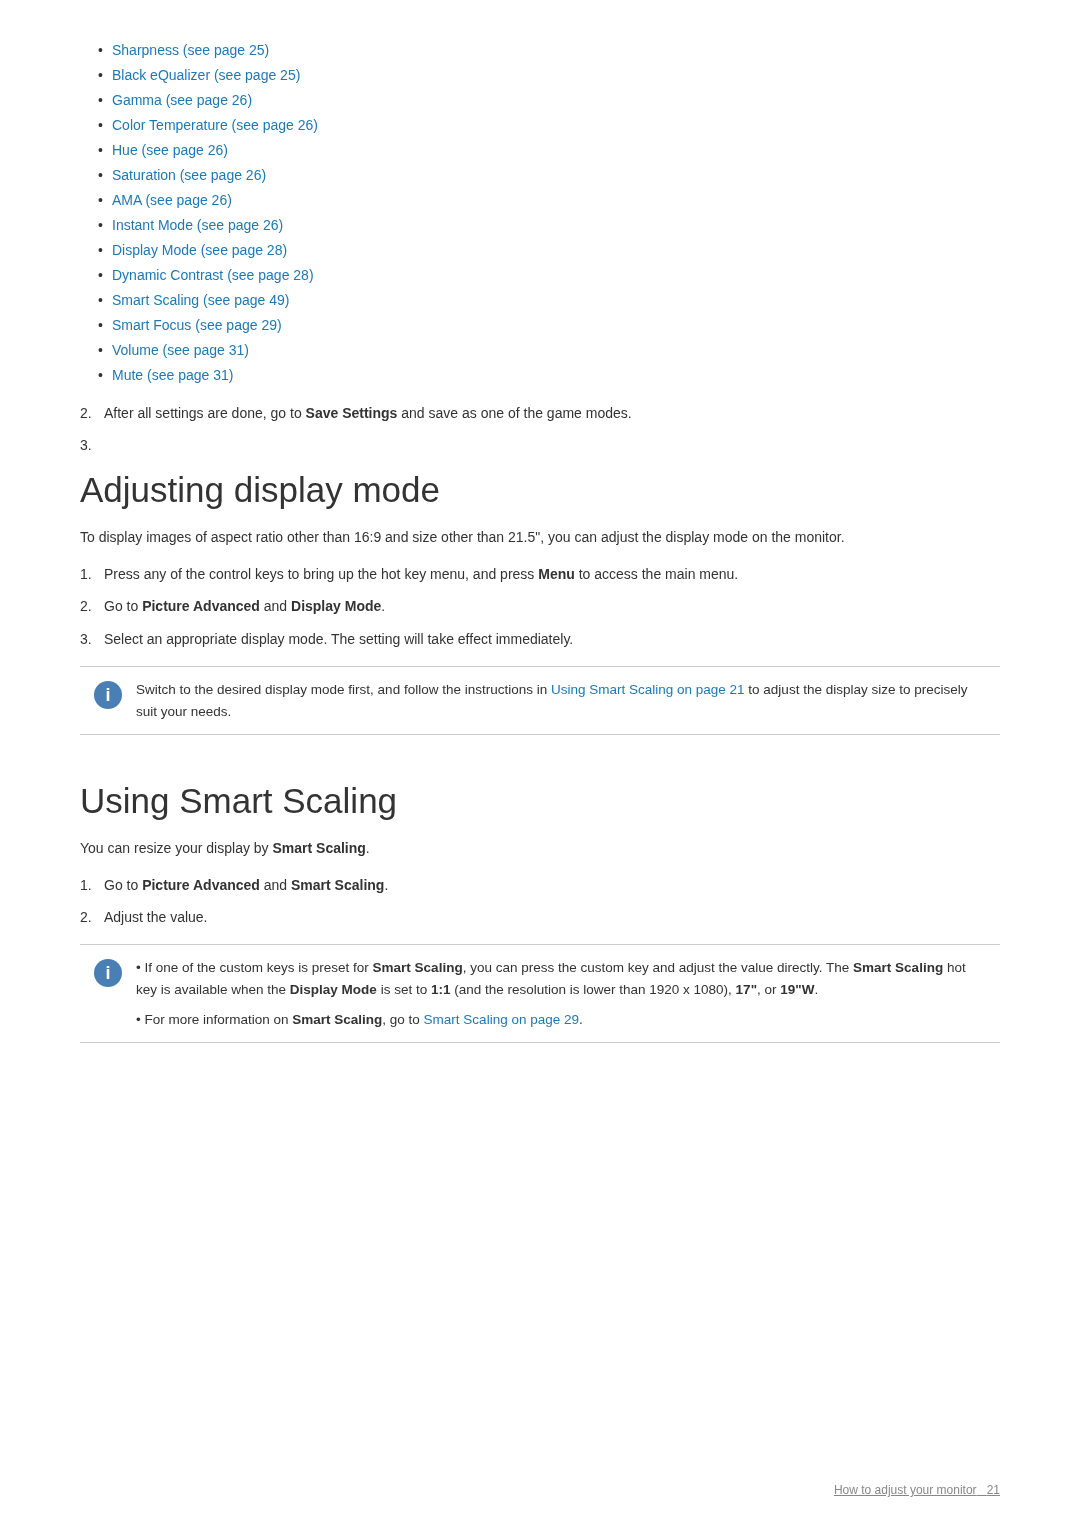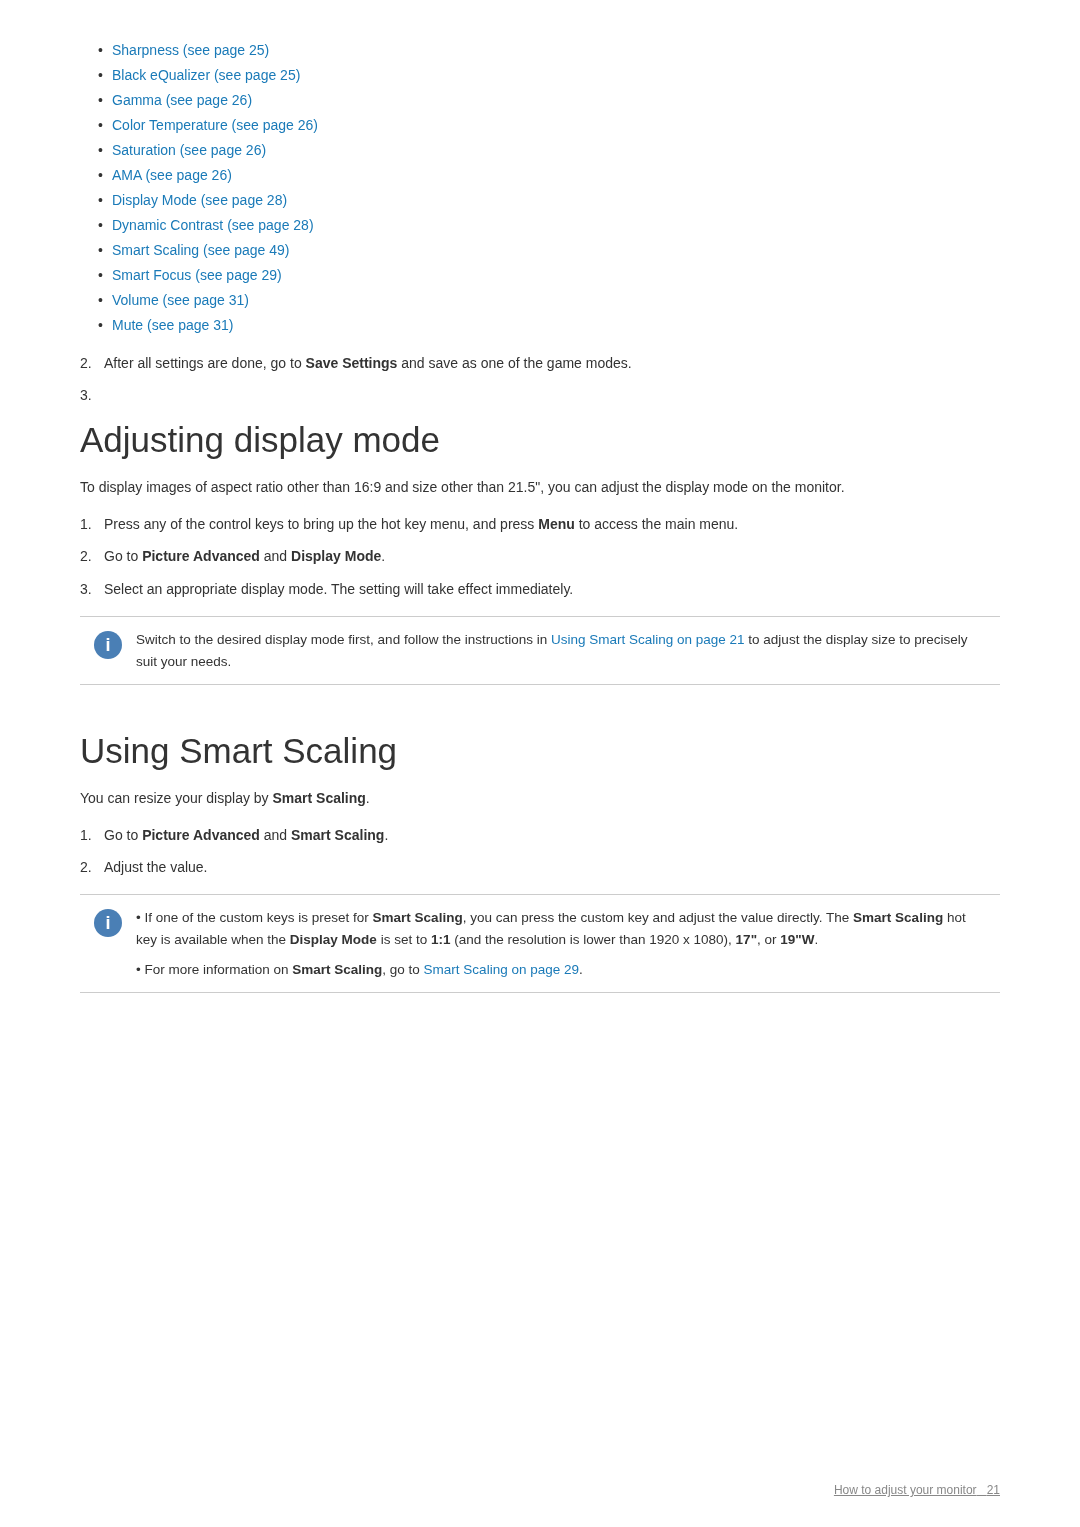--- a/index.html
+++ b/index.html
@@ -132,22 +132,24 @@
 </head>
 <body>
 
 <div class="page-content">
 
   <ul class="bullet-list">
     <li><a class="link" href="#">Sharpness (see page 25)</a></li>
     <li><a class="link" href="#">Black eQualizer (see page 25)</a></li>
     <li><a class="link" href="#">Gamma (see page 26)</a></li>
     <li><a class="link" href="#">Color Temperature (see page 26)</a></li>
+    <li><a class="link" href="#">Hue (see page 26)</a></li>
     <li><a class="link" href="#">Saturation (see page 26)</a></li>
     <li><a class="link" href="#">AMA (see page 26)</a></li>
+    <li><a class="link" href="#">Instant Mode (see page 26)</a></li>
     <li><a class="link" href="#">Display Mode (see page 28)</a></li>
     <li><a class="link" href="#">Dynamic Contrast (see page 28)</a></li>
     <li><a class="link" href="#">Smart Scaling (see page 49)</a></li>
     <li><a class="link" href="#">Smart Focus (see page 29)</a></li>
     <li><a class="link" href="#">Volume (see page 31)</a></li>
     <li><a class="link" href="#">Mute (see page 31)</a></li>
   </ul>
 
   <ol class="numbered-list">
     <li>

